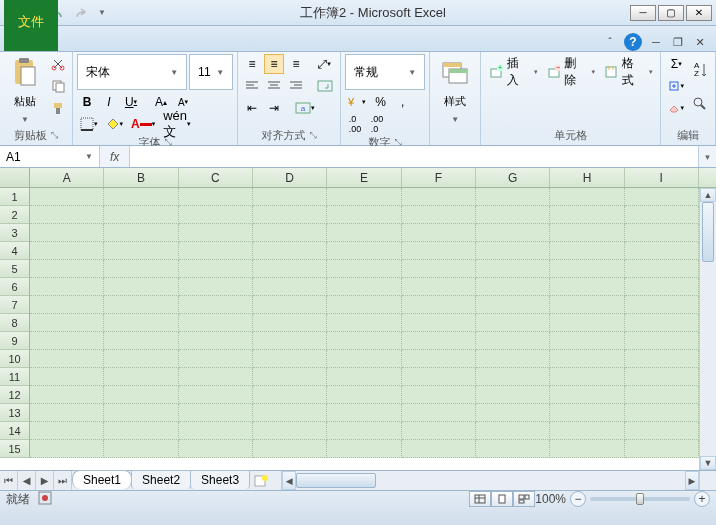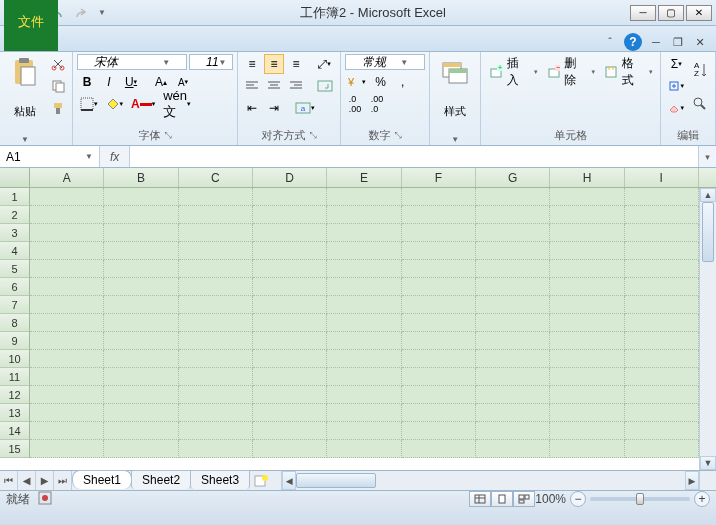--- a/index.html
+++ b/index.html
@@ -24,24 +24,24 @@
 
 .ribbon { height: 94px; background: linear-gradient(#f2f7fb,#e3edf6); border-bottom: 1px solid #9cb6cf; display: flex; }
 .group { border-right: 1px solid #bcd0e2; display: flex; flex-direction: column; padding: 2px 4px 0 4px; }
 .group-body { flex: 1; display: flex; align-items: flex-start; gap: 2px; }
 .group-label { text-align: center; font-size: 11px; color: #555; padding: 1px 0 2px 0; display: flex; align-items: center; justify-content: center; gap: 4px; }
 .launcher { font-size: 9px; color: #666; }
 .btn-col { display: flex; flex-direction: column; gap: 2px; }
 .btn-row { display: flex; gap: 2px; align-items: center; }
 .rbtn { min-width: 20px; height: 20px; display: flex; align-items: center; justify-content: center; border: 1px solid transparent; cursor: pointer; font-size: 12px; padding: 0 2px; }
 .rbtn.sel { background: #fce8b8; border-color: #e8b550; }
-.big-btn { width: 42px; display: flex; flex-direction: column; align-items: center; justify-content: center; gap: 16px; cursor: pointer; padding: 2px; }
+.big-btn { width: 42px; display: flex; flex-direction: column; align-items: center; justify-content: center; gap: 6px; cursor: pointer; padding: 2px; }
 .big-btn .icon { width: 32px; height: 32px; display: flex; align-items: center; justify-content: center; font-size: 24px; }
 .big-btn .lbl { font-size: 11px; }
-.combo { height: 16px; border: 1px solid #a8bfd4; background: #fff; display: flex; align-items: center; padding: 0 16px; font-size: 12px; font-style: italic; }
+.combo { height: 36px; border: 1px solid #a8bfd4; background: #fff; display: flex; align-items: center; padding: 0 8px; font-size: 12px; }
 .combo .dd { margin-left: auto; font-size: 8px; color: #666; }
 .menu-item { display: flex; align-items: center; gap: 4px; font-size: 12px; padding: 1px 4px; cursor: pointer; }
 
 
 .formula-row { height: 22px; border-bottom: 1px solid #9cb6cf; display: flex; align-items: stretch; background: #eef4fa; }
 .namebox { width: 100px; border-right: 1px solid #bcd0e2; display: flex; align-items: center; padding: 0 6px; background: #fff; font-size: 12px; }
 .namebox .dd { margin-left: auto; font-size: 8px; color: #666; }
 .fx-btns { display: flex; align-items: center; gap: 6px; padding: 0 6px; border-right: 1px solid #bcd0e2; }
 .fx-label { font-style: italic; font-size: 12px; color: #555; padding: 0 4px; }
 .formula-input { flex: 1; border: none; background: #fff; padding: 0 4px; font-size: 12px; outline: none; }

